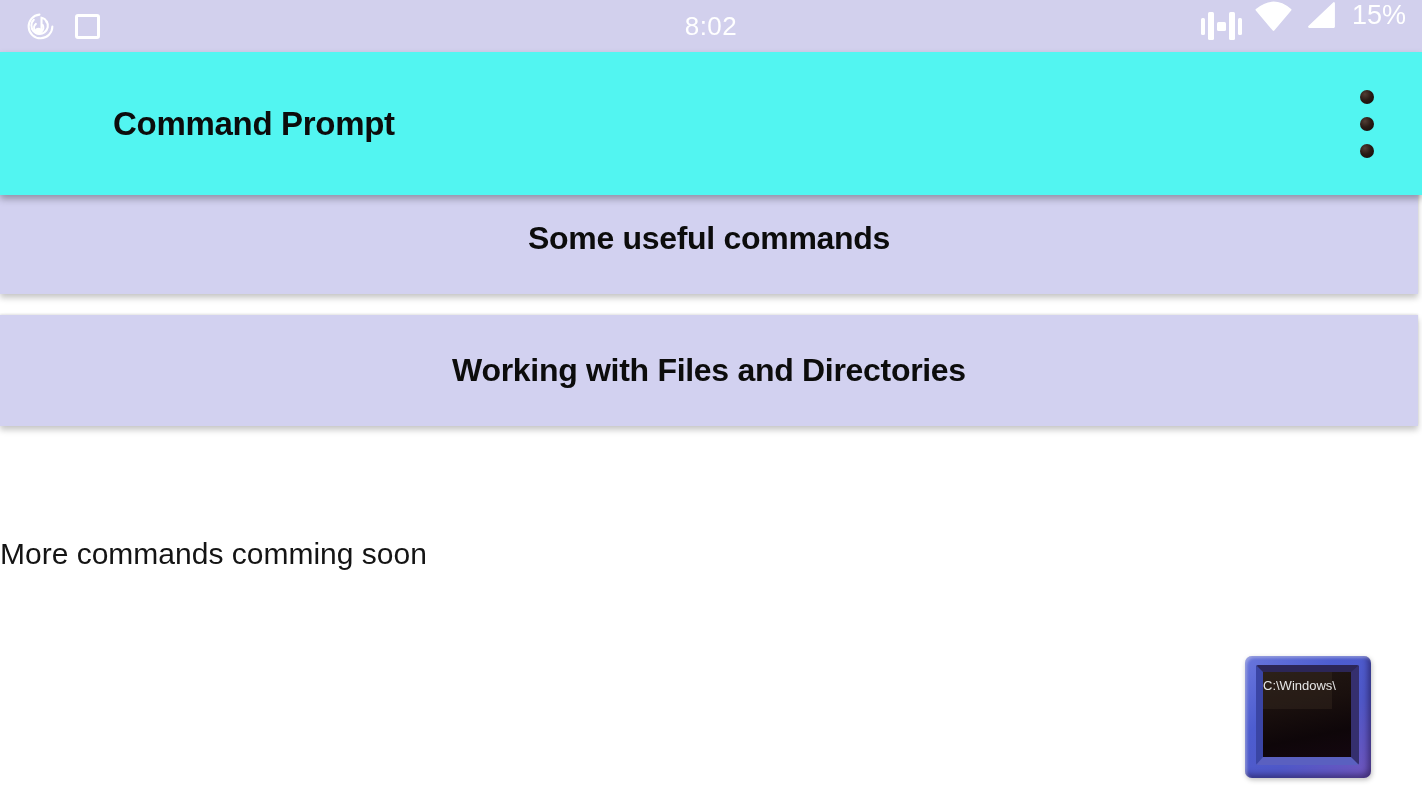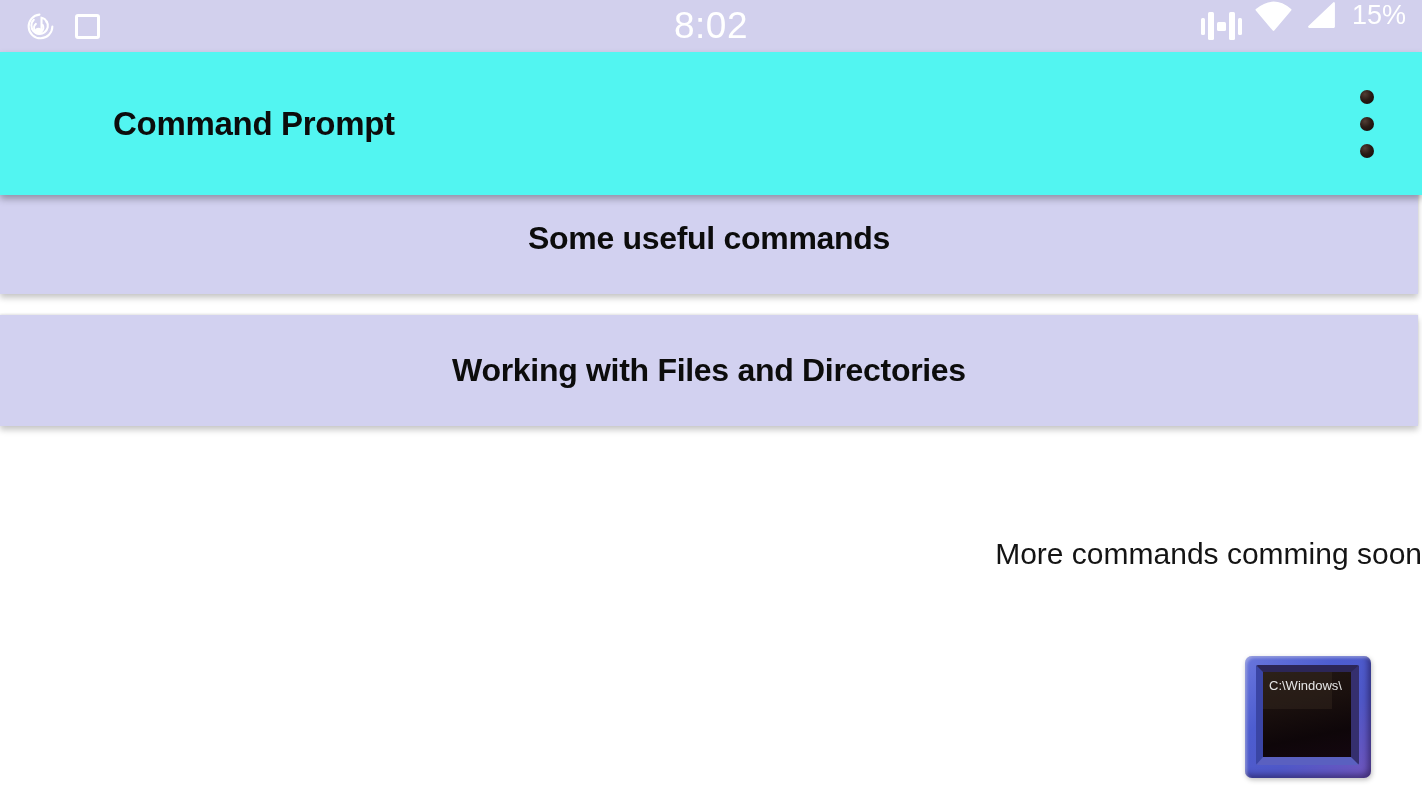--- a/index.html
+++ b/index.html
@@ -18,21 +18,21 @@
     position:absolute; left:24px; top:0; height:52px;
     display:flex; align-items:center; gap:18px;
   }
   .sb-square {
     width:25px; height:25px; border:3.5px solid #fff; border-radius:3px;
     box-sizing:border-box;
   }
   .sb-time {
     position:absolute; left:0; top:0; width:100%; height:52px;
     display:flex; align-items:center; justify-content:center;
-    font-size:37px; font-weight:400; letter-spacing:0.5px;
+    font-size:26px; font-weight:400; letter-spacing:0.5px;
   }
   .sb-right {
     position:absolute; right:16px; top:0; height:52px;
     display:flex; gap:11px;
   }
   .vibrate { display:flex; align-items:center; gap:3px; }
   .vibrate span { background:#fff; border-radius:1.5px; display:block; }
   .vb-outer { width:4px;  height:17px; }
   .vb-inner { width:6px;  height:28px; }
   .vb-core  { width:9px;  height:9px;  }
@@ -67,21 +67,21 @@
     display:flex; align-items:center; justify-content:center;
     font-size:32px; font-weight:bold; color:#0c0c0c; letter-spacing:-0.3px;
     cursor:pointer;
   }
   .menu-btn-1 { top:183px; }
   .menu-btn-2 { top:315px; }
 
   
   .coming-soon {
     position:absolute; top:537px; left:0; width:100%;
-    text-align:right; font-size:30px; font-weight:400; color:#141414;
+    text-align:left; font-size:30px; font-weight:400; color:#141414;
   }
 
   
   .app-icon {
     position:absolute; left:1245px; top:656px; width:126px; height:122px;
     border-radius:7px;
     background:linear-gradient(140deg,#6a77dd 0%,#4d5dd0 35%,#4f58c8 62%,#7156bd 100%);
     box-shadow:inset 2px 2px 3px rgba(255,255,255,0.35),
                inset -3px -3px 6px rgba(25,15,60,0.55),
                1px 2px 5px rgba(0,0,0,0.25);
@@ -95,21 +95,21 @@
     border-color:#2c2657 #352f6e #5a60c0 #3a45a5;
     border-radius:2px;
     background:linear-gradient(168deg,#221813 0%,#1a100e 38%,#0e0609 72%,#140710 100%);
   }
   .app-icon-screen::after {
     content:""; position:absolute; left:0; top:0; width:78%; height:44%;
     background:rgba(62,48,38,0.35);
   }
   .app-icon-text {
     position:relative; z-index:2; color:#e6e6e6; font-size:13px;
-    padding:6px 0 0 6px; white-space:nowrap; letter-spacing:0;
+    padding:6px 0 0 0; white-space:nowrap; letter-spacing:0;
   }
 </style>
 </head>
 <body>
 
 <div class="screen">
 
   <div class="status-bar">
     <div class="sb-left">
       <svg width="33" height="33" viewBox="0 0 32 32">

